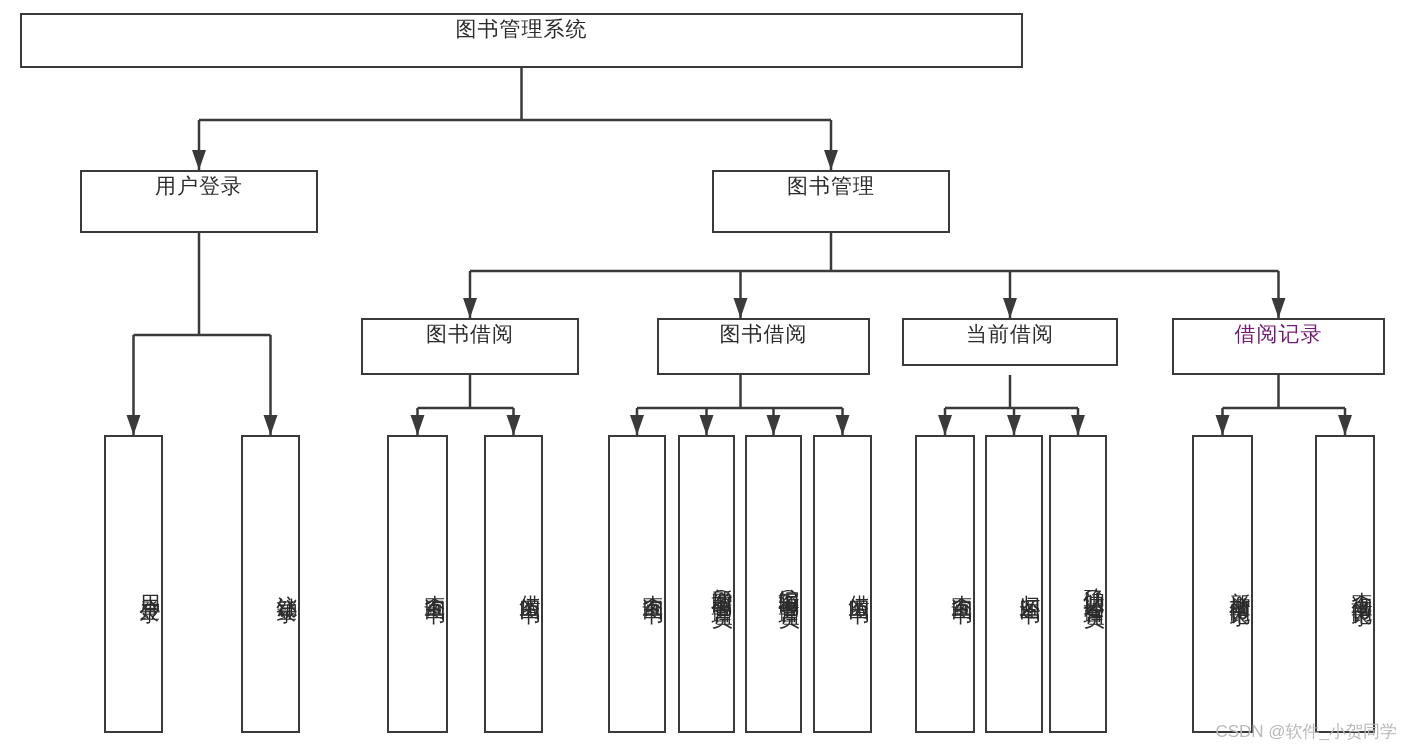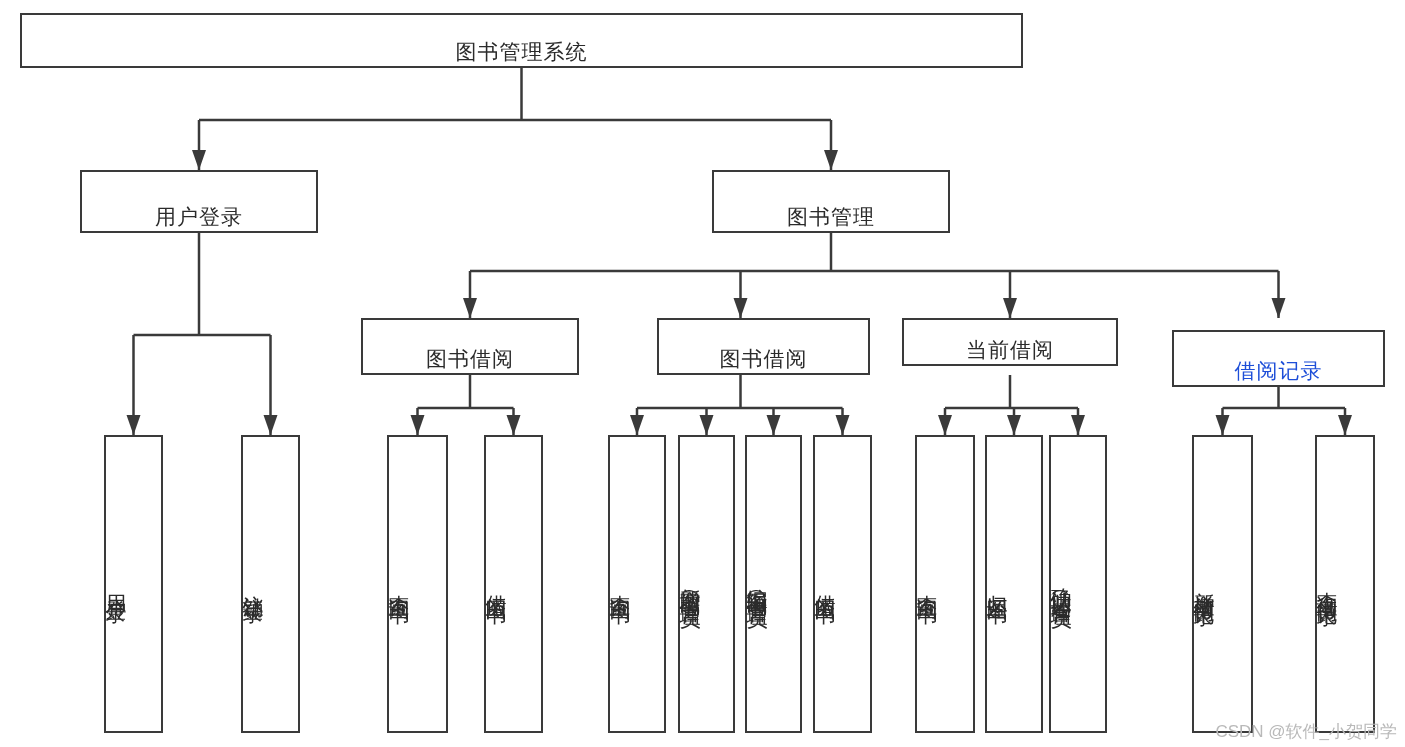--- a/index.html
+++ b/index.html
@@ -1,21 +1,21 @@
 <!DOCTYPE html>
 <html><head>
 <meta charset="utf-8">
 <style>
   html,body{margin:0;padding:0;background:#ffffff;}
   body{width:1405px;height:747px;overflow:hidden;
        font-family:"Liberation Sans","DejaVu Sans",sans-serif;}
   #diagram-root{position:relative;width:1405px;height:747px;background:#fff;}
   svg#wires{position:absolute;left:0;top:0;width:1405px;height:747px;}
   .node{position:absolute;box-sizing:border-box;background:#ffffff;
-        border:2.5px solid #3a3a3a;display:flex;align-items:flex-end;
+        border:2.5px solid #3a3a3a;display:flex;align-items:flex-start;
         justify-content:center;color:#2b2b2b;}
   .node.horiz{font-size:21px;letter-spacing:1px;}
   .node.vert{writing-mode:vertical-rl;text-orientation:upright;
              font-size:21px;letter-spacing:3px;line-height:1;
              padding:6px 0;}
   .node.vert .lbl{writing-mode:vertical-rl;text-orientation:upright;
                   display:block;white-space:nowrap;}
   .watermark{position:absolute;right:8px;bottom:4px;font-size:17px;
              color:#b9b9b9;white-space:nowrap;}
 </style>
@@ -89,21 +89,21 @@
       </div>
       <div class="node horiz" style="left: 361px; top: 318px; width: 218px; height: 57px; border-color: rgb(58, 58, 58); background: rgb(255, 255, 255); color: rgb(43, 43, 43);">
         <span class="lbl">图书借阅</span>
       </div>
       <div class="node horiz" style="left: 634px; top: 318px; width: 213px; height: 57px; border-color: rgb(58, 58, 58); background: rgb(255, 255, 255); color: rgb(43, 43, 43); margin-left: 23px;">
         <span class="lbl">图书借阅</span>
       </div>
       <div class="node horiz" style="left: 902px; top: 318px; width: 216px; height: 48px; border-color: rgb(58, 58, 58); background: rgb(255, 255, 255); color: rgb(43, 43, 43);">
         <span class="lbl">当前借阅</span>
       </div>
-      <div class="node horiz" style="left: 1172px; top: 330px; width: 213px; height: 57px; border-color: rgb(58, 58, 58); background: rgb(255, 255, 255); color: #1d4ed8;">
+      <div class="node horiz" style="left: 1172px; top: 318px; width: 213px; height: 57px; border-color: rgb(58, 58, 58); background: rgb(255, 255, 255); color: #701a75;">
         <span class="lbl">借阅记录</span>
       </div>
       <div class="node vert" style="left: 104px; top: 435px; width: 59px; height: 298px; border-color: rgb(58, 58, 58); background: rgb(255, 255, 255); color: rgb(43, 43, 43);">
         <span class="lbl">用户登录</span>
       </div>
       <div class="node vert" style="left: 241px; top: 435px; width: 59px; height: 298px; border-color: rgb(58, 58, 58); background: rgb(255, 255, 255); color: rgb(43, 43, 43);">
         <span class="lbl">注销登录</span>
       </div>
       <div class="node vert" style="left: 387px; top: 435px; width: 61px; height: 298px; border-color: rgb(58, 58, 58); background: rgb(255, 255, 255); color: rgb(43, 43, 43);">
         <span class="lbl">查询图书</span>

